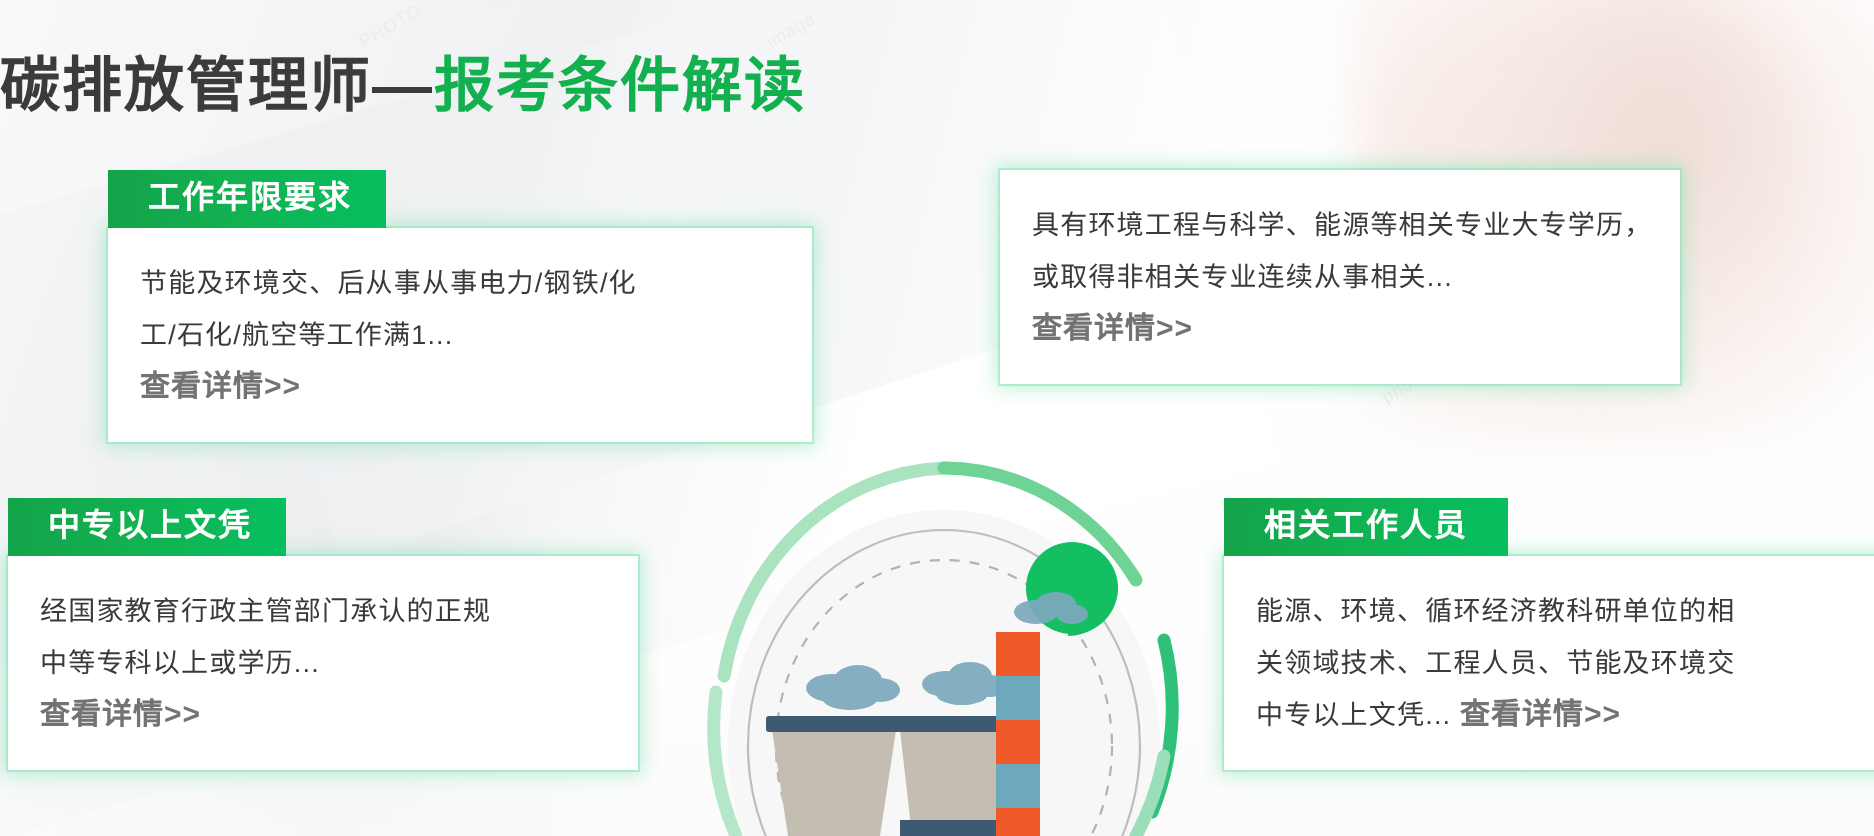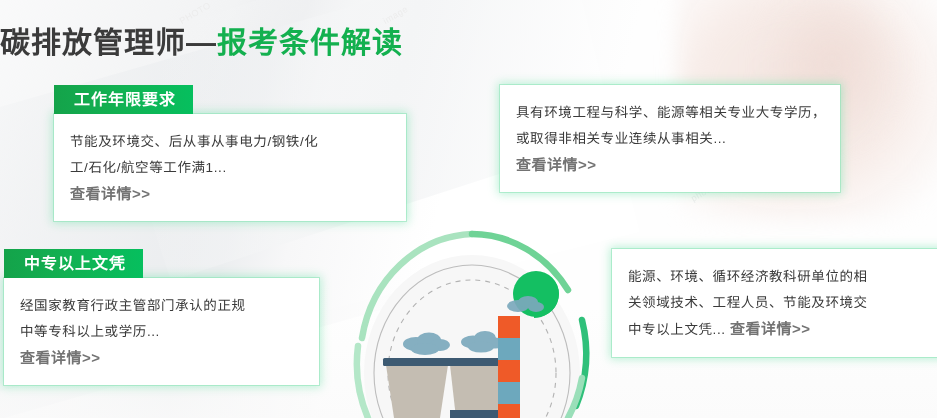--- a/index.html
+++ b/index.html
@@ -215,18 +215,19 @@
 <div class="card" id="card-diploma">
   <div class="card-head">中专以上文凭</div>
   <div class="card-body">
     <div class="card-line">经国家教育行政主管部门承认的正规</div>
     <div class="card-line">中等专科以上或学历...</div>
     <div class="more more-block">查看详情&gt;&gt;</div>
   </div>
 </div>
 
 <div class="card" id="card-staff">
+  <div class="card-head wide">相关工作人员</div>
   <div class="card-body">
     <div class="card-line">能源、环境、循环经济教科研单位的相</div>
     <div class="card-line">关领域技术、工程人员、节能及环境交</div>
     <div class="card-line"><span>中专以上文凭...</span>&nbsp;<span class="more">查看详情&gt;&gt;</span></div>
   </div>
 </div>
 
 </body></html>

